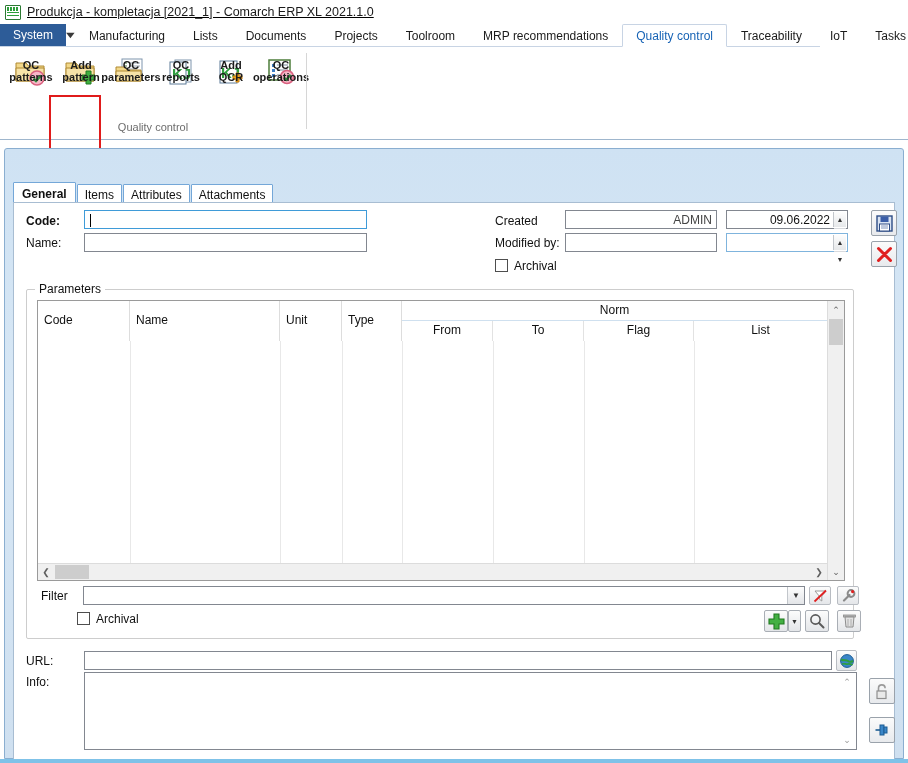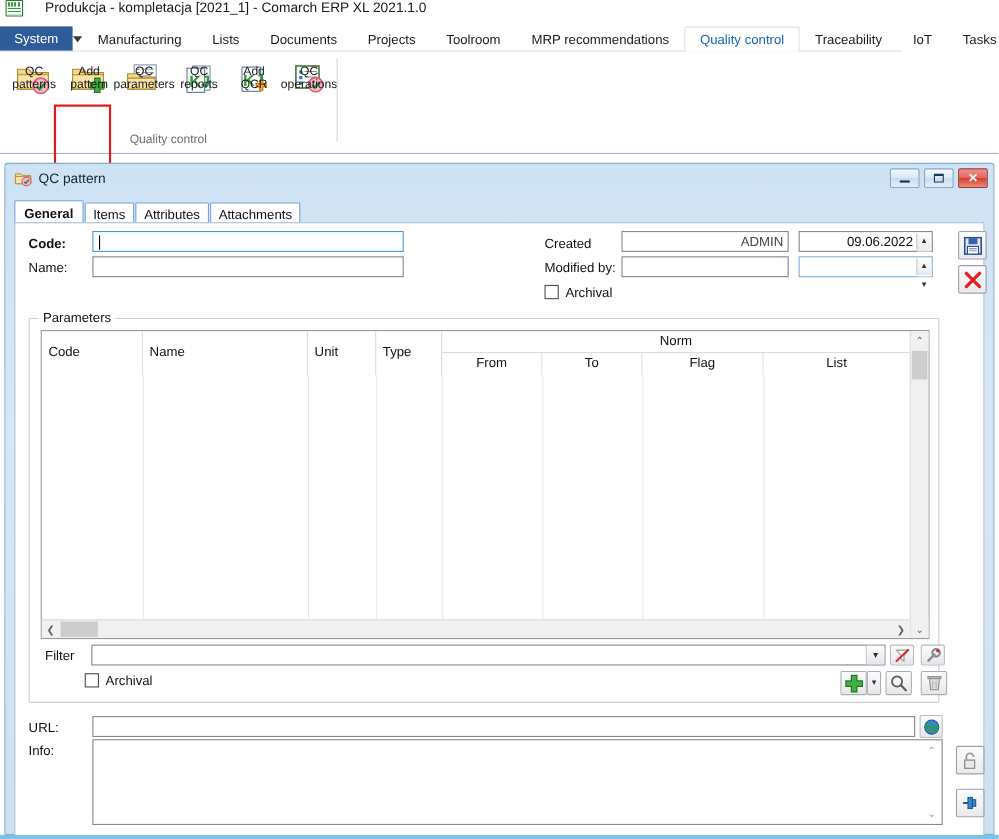--- a/index.html
+++ b/index.html
@@ -11,21 +11,21 @@
     font-size: 12px;
     color: #000;
     background: #fff;
   }
   #root { position: relative; width: 908px; height: 763px; background:#ffffff; }
 
   
   .app-titlebar {
     position: absolute; left:0; top:0; width:908px; height:24px;
     background: #ffffff;
-    display: flex; gap:20px; padding-left:5px;
+    display: flex; align-items: center; gap:6px; padding-left:5px;text-decoration:underline;
   }
   .app-title-text { font-size: 12.5px; color:#1a1a1a; }
   .app-icon {
     width:16px; height:15px; background: #ffffff;
     border:1px solid #2c7a33; position: relative; border-radius:1px;
   }
   .app-icon::before{
     content:""; position:absolute; left:1px; top:1px; right:1px; height:4px;
     background: repeating-linear-gradient(to right,#2c9e39 0 2px,#ffffff 2px 3px);
   }
@@ -65,21 +65,21 @@
     background:#ffffff; border-bottom:1px solid #9fb6cd;
   }
   .ribbon-group { position:absolute; left:0; top:0; height:92px; }
   .ribbon-items { display:flex; align-items:flex-start; padding:4px 0 0 6px; }
   .ribbon-btn {
     width:50px; display:flex; flex-direction:column; align-items:center;
     padding-top:4px; cursor:default;
   }
   .ribbon-btn .ico { height:34px; display:flex; align-items:center; justify-content:center; }
   .ribbon-btn .lbl {
-    margin-top:4px; text-align:center; font-size:11px; line-height:12px; color:#1b1b1b;
+    margin-top:4px; text-align:center; font-size:11px; line-height:12px; color:#1b1b1b;font-weight:bold;
   }
   .group-caption {
     position:absolute; left:0; top:74px; width:306px; text-align:center;
     font-size:11px; color:#6d6d6d;
   }
   .group-sep {
     position:absolute; left:306px; top:6px; width:1px; height:76px; background:#d6d6d6;
   }
   .highlight-box {
     position:absolute; left:49px; top:48px; width:52px; height:74px;
@@ -367,40 +367,20 @@
 
       </div>
       <div class="group-caption">Quality control</div>
       <div class="group-sep"></div>
     </div>
     <div class="highlight-box"></div>
   </div>
 
   <div class="dialog">
 
-    <div class="dlg-titlebar">
-      <svg width="16" height="15" viewBox="0 0 16 15">
-        <path d="M1 3h5l1.2 1.5H15V12H1z" fill="#f2d88a" stroke="#b08a33" stroke-width="0.8"></path>
-        <path d="M1 5.5h14V12H1z" fill="#f7e3a8" stroke="#b08a33" stroke-width="0.8"></path>
-        <circle cx="11" cy="10" r="4" fill="#f7b7c8" stroke="#d9607f" stroke-width="1"></circle>
-        <path d="M9 10.3l1.4 1.4 2.7-3.2" fill="none" stroke="#2f8f3d" stroke-width="1.5"></path>
-      </svg>
-      <div class="dlg-title-text">QC pattern</div>
-      <div class="win-buttons">
-        <div class="win-btn">
-            <div class="mn"></div>
-          </div>
-        <div class="win-btn">
-            <div class="mx"></div>
-          </div>
-        <div class="win-btn close">
-          <span class="cl">✕</span>
-        </div>
-      </div>
-    </div>
 
     <div class="dlg-tabs">
       <div class="dlg-tab active">General</div>
       <div class="dlg-tab">Items</div>
       <div class="dlg-tab">Attributes</div>
       <div class="dlg-tab">Attachments</div>
     </div>
 
     <div class="dlg-content">
 

